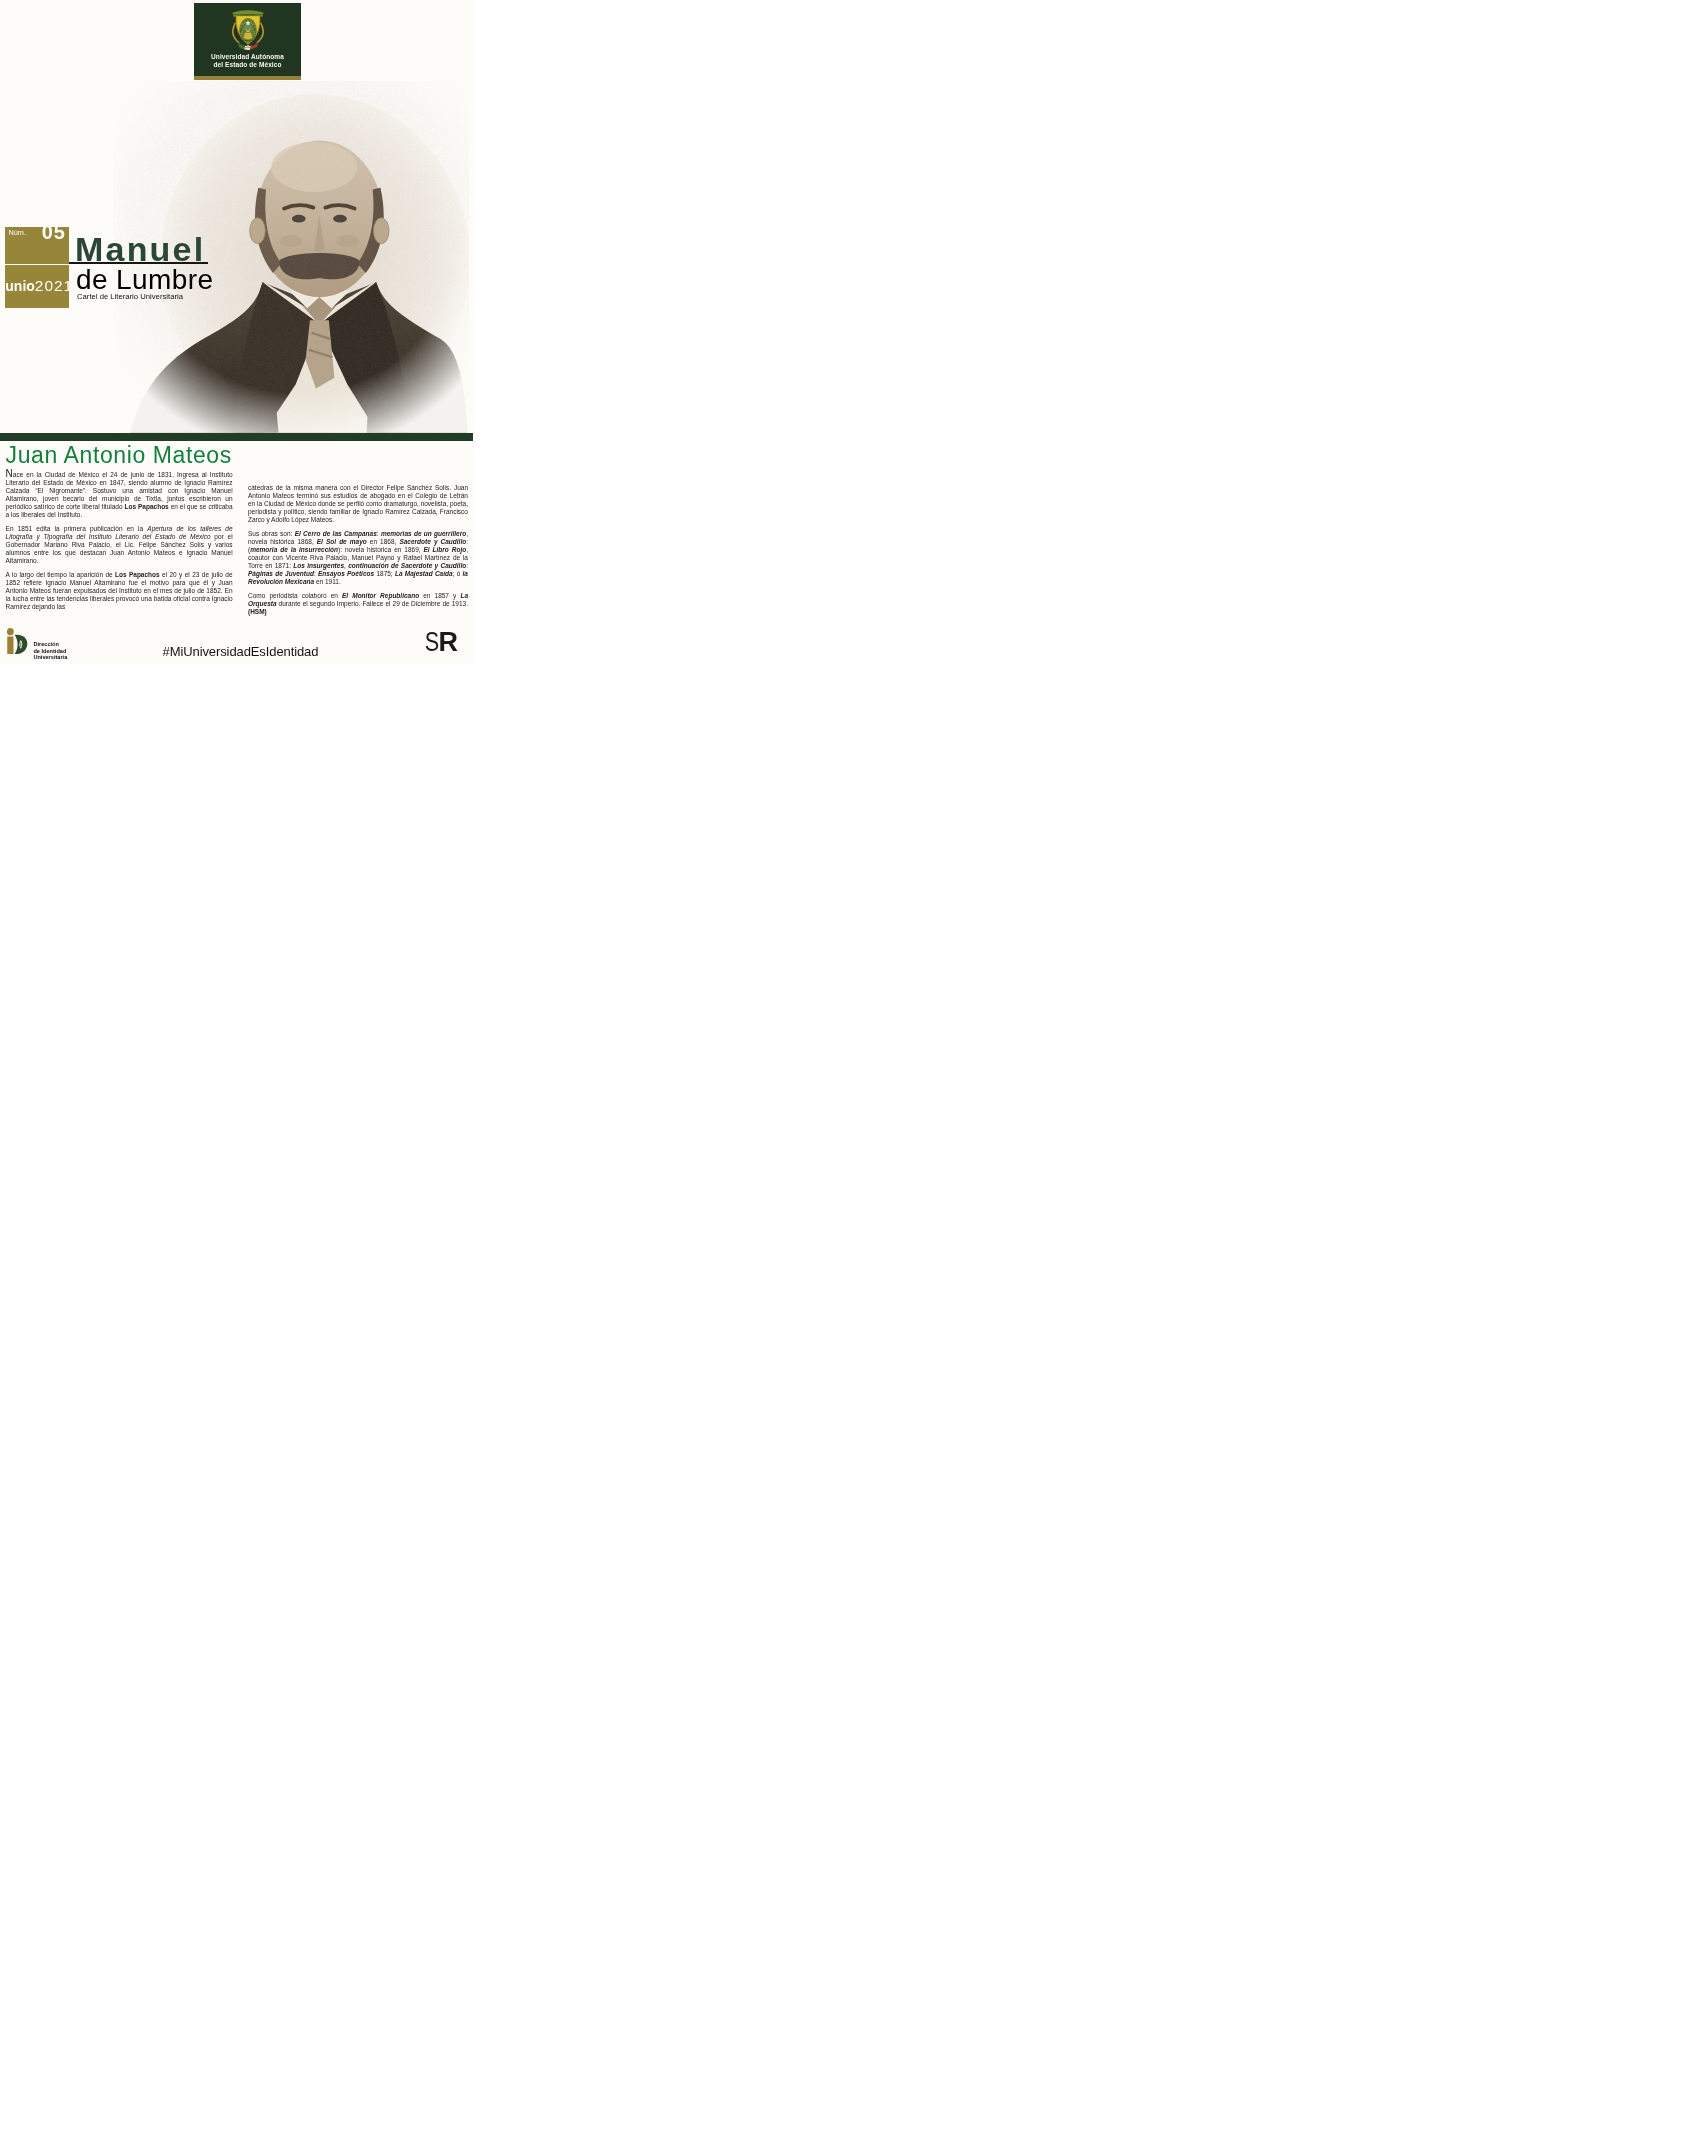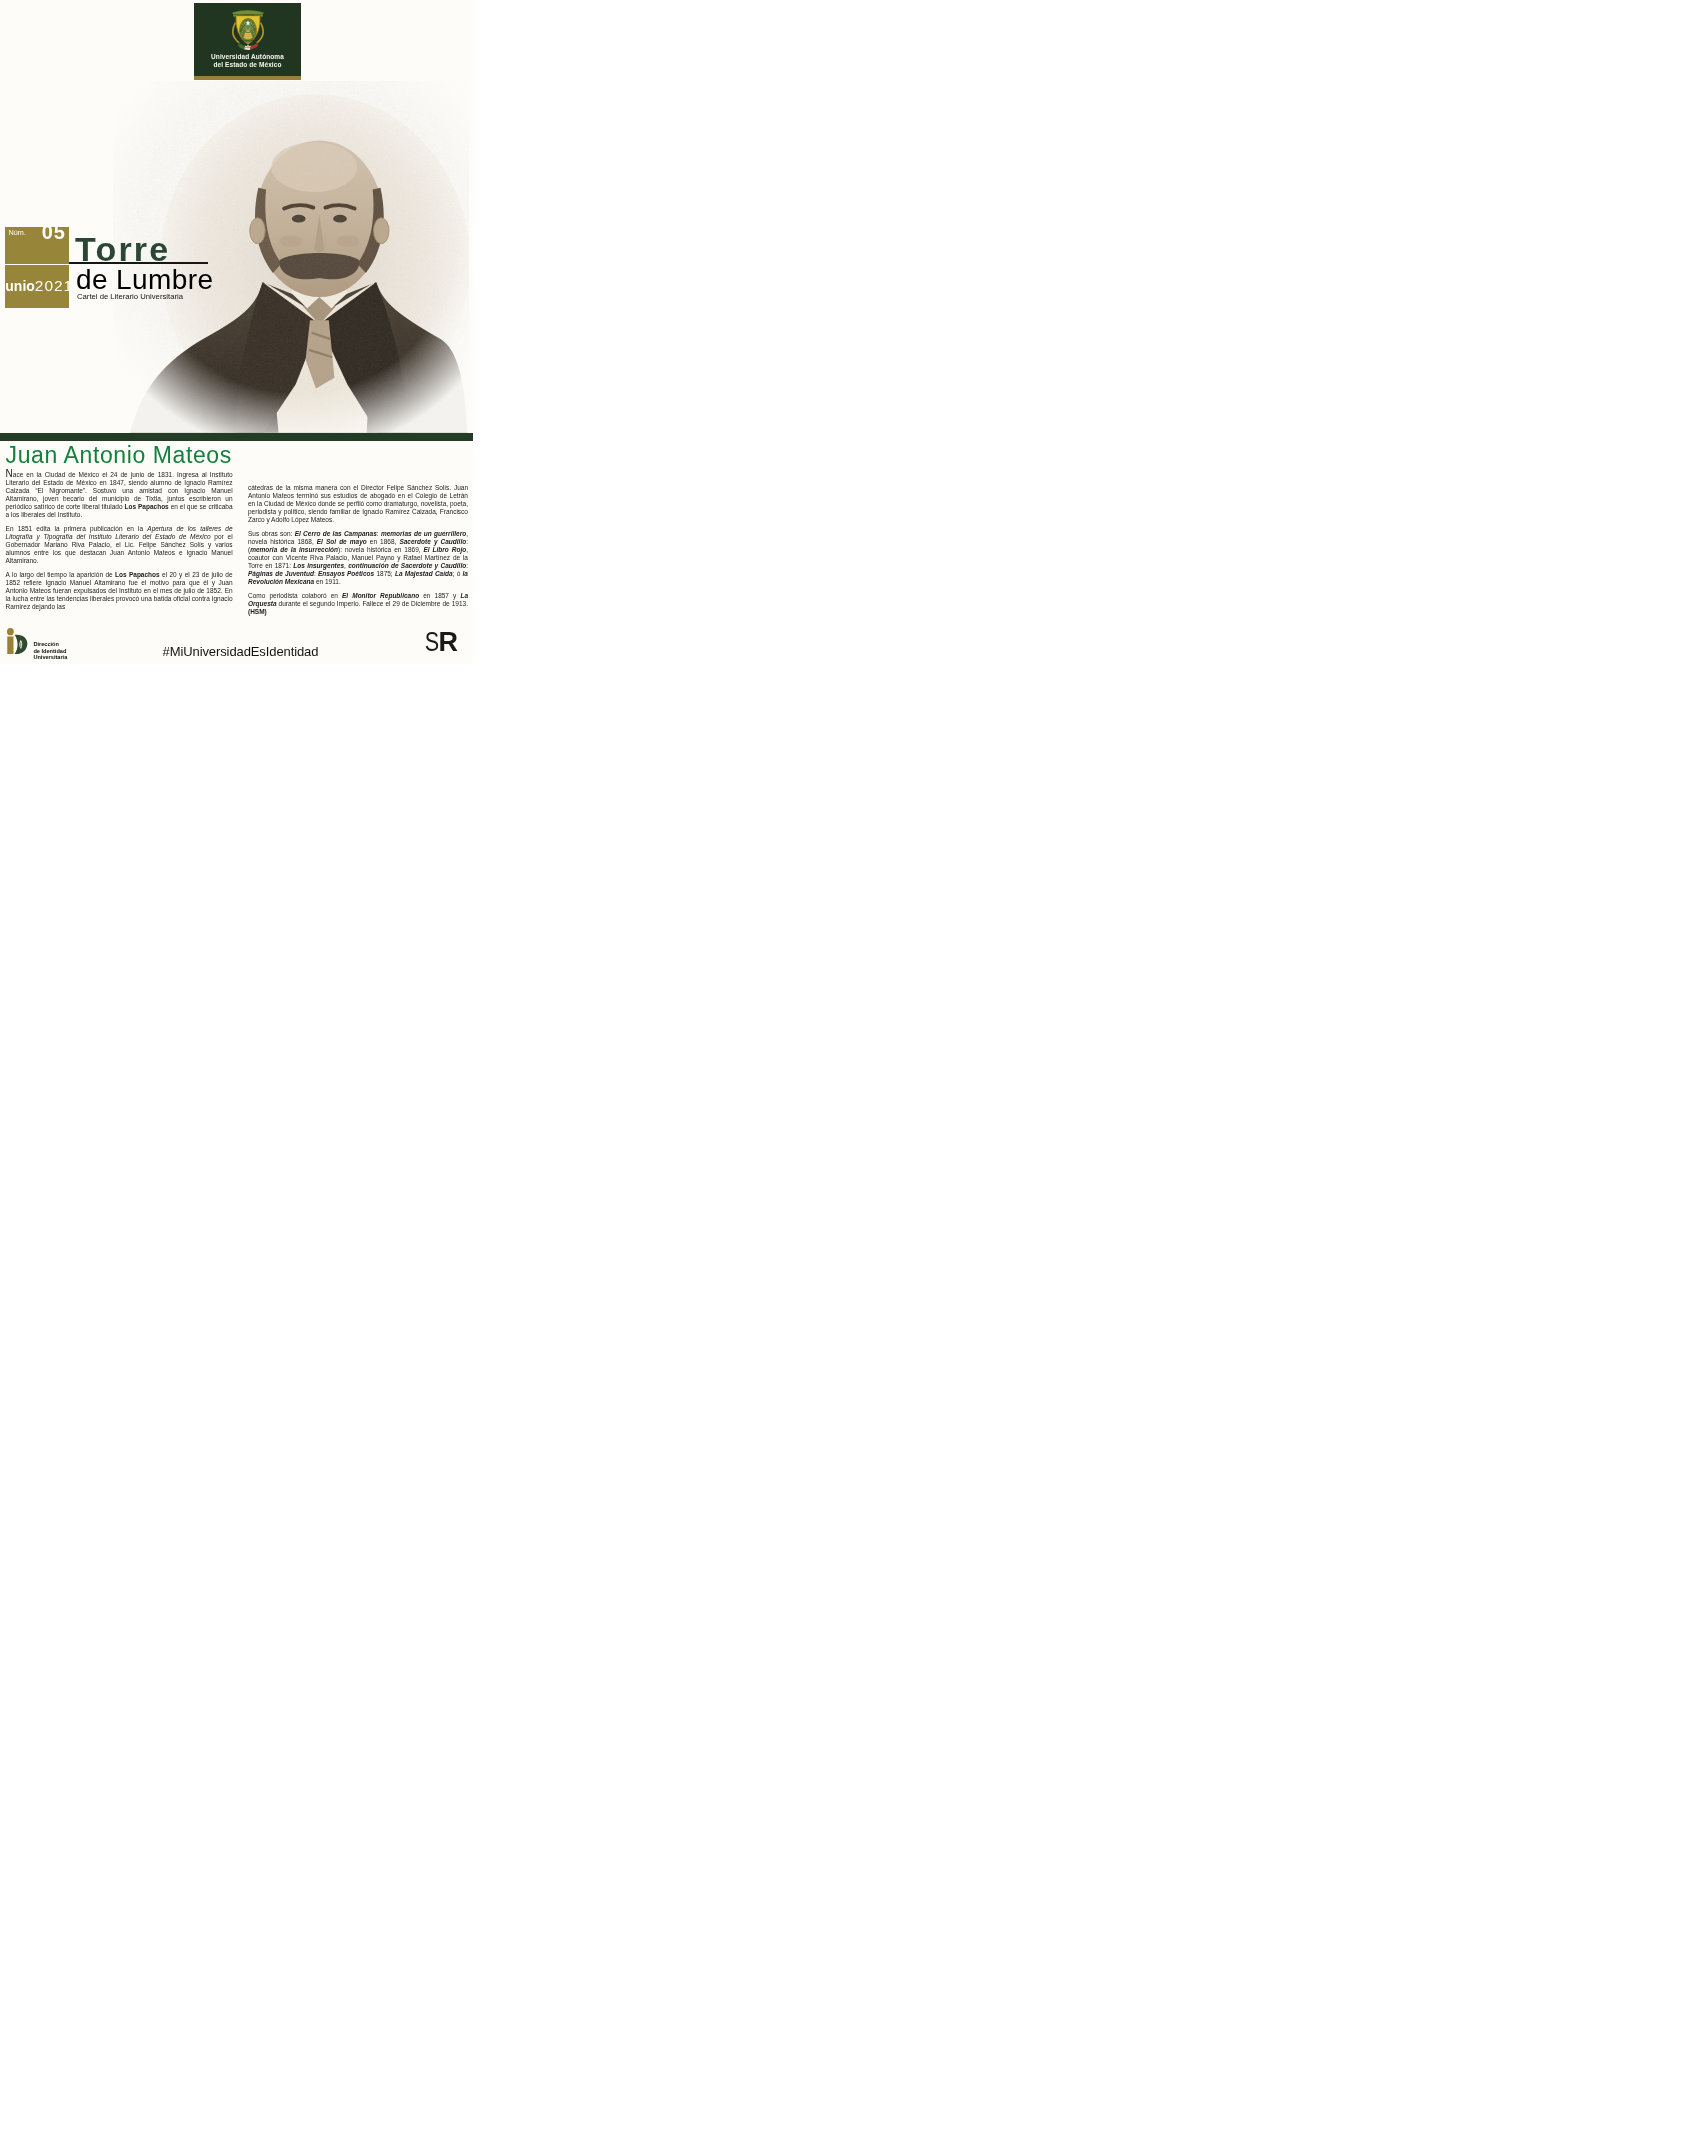--- a/index.html
+++ b/index.html
@@ -192,21 +192,21 @@
 
   <div class="num-box">
     <span class="num-label">Núm.</span>
     <span class="num-value">05</span>
   </div>
   <div class="date-box">
     <div class="date-month">junio</div>
     <div class="date-year">2021</div>
   </div>
   <div class="abeja-underline"></div>
-  <div class="abeja-title">Torre</div>
+  <div class="abeja-title">Manuel</div>
   <div class="abeja-sub">de Lumbre</div>
   <div class="abeja-tagline">Cartel de Literario Universitaria</div>
 
   <div class="green-bar"></div>
 
   <div class="article-title">Juan Antonio Mateos</div>
   <div class="col col-left">
       <p class="body-par"><span class="seg-dropcap">N</span><span class="seg-regular">ace en la Ciudad de México el 24 de junio de 1831. Ingresa al Instituto Literario del Estado de México en 1847, siendo alumno de Ignacio Ramírez Calzada “El Nigromante”. Sostuvo una amistad con Ignacio Manuel Altamirano, joven becario del municipio de Tixtla, juntos escribieron un periódico satírico de corte liberal titulado </span><span class="seg-bold">Los Papachos</span><span class="seg-regular"> en el que se criticaba a los liberales del Instituto.</span></p>
       <p class="body-par"><span class="seg-regular">En 1851 edita la primera publicación en la </span><span class="seg-italic">Apertura de los talleres de Litografía y Tipografía del Instituto Literario del Estado de México</span><span class="seg-regular"> por el Gobernador Mariano Riva Palacio, el Lic. Felipe Sánchez Solís y varios alumnos entre los que destacan Juan Antonio Mateos e Ignacio Manuel Altamirano.</span></p>
       <p class="body-par"><span class="seg-regular"> A lo largo del tiempo la aparición de </span><span class="seg-bold">Los Papachos</span><span class="seg-regular"> el 20 y el 23 de julio de 1852 refiere Ignacio Manuel Altamirano fue el motivo para que él y Juan Antonio Mateos fueran expulsados del Instituto en el mes de julio de 1852. En la lucha entre las tendencias liberales provocó una batida oficial contra Ignacio Ramírez dejando las</span></p>

